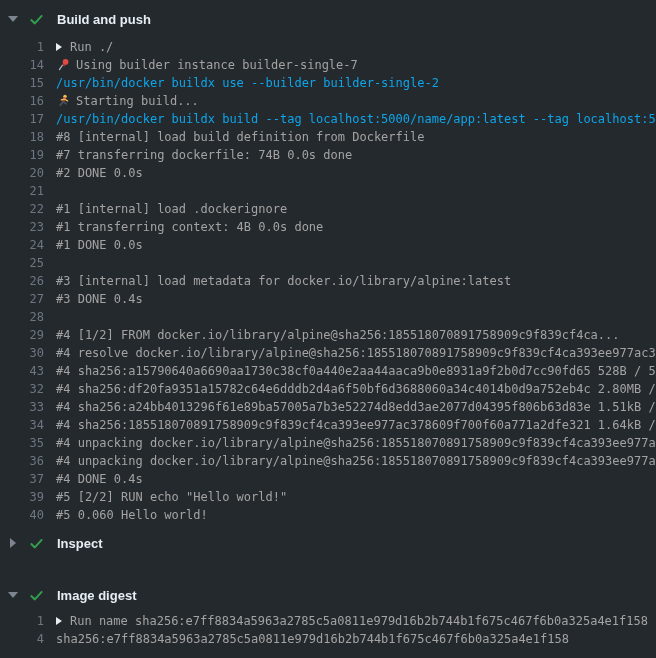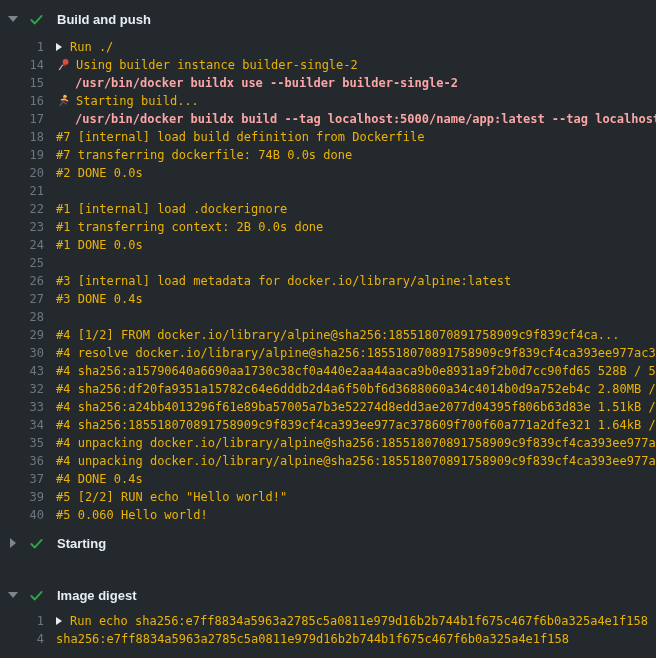--- a/index.html
+++ b/index.html
@@ -35,22 +35,22 @@
   .log-line{display:flex;height:18px;line-height:18px;font-size:12px;}
   .line-num{
     width:44px;flex:none;text-align:right;
     color:#6e7781;cursor:pointer;
   }
   .line-content{
     margin-left:12px;flex:1;
     display:flex;align-items:center;
     white-space:pre;overflow:hidden;
   }
-  .txt{color:#eab308;white-space:pre;}
-  .log-line.command .txt{color:#fca5a5;font-weight:700;margin-left:19px;}
+  .txt{color:#a3a3a3;white-space:pre;}
+  .log-line.command .txt{color:#0ea5e9;font-weight:400;}
   .run-arrow{
     width:0;height:0;flex:none;
     border-top:4px solid transparent;border-bottom:4px solid transparent;
     border-left:6px solid #e6edf3;
     margin-right:8px;cursor:pointer;
   }
   .emoji{width:14px;height:14px;flex:none;margin-right:6px;display:flex;align-items:center;justify-content:center;}
   .emoji svg{display:block;}
 </style>
 </head>
@@ -75,21 +75,21 @@
     </span>
   </div>
 
   <div class="log-line">
     <span class="line-num">14</span>
     <span class="line-content">
       <span class="emoji"><svg width="13" height="14" viewBox="0 0 14 15">
                 <circle cx="9.2" cy="4.2" r="3.1" fill="#df4b40"></circle>
                 <path d="M6.6 6 L9 8.4 L7.6 9.2 L5.6 7.2 Z" fill="#b23c33"></path>
                 <path d="M5.8 7.8 L2.6 12.4" stroke="#b7bfc7" stroke-width="1.3" stroke-linecap="round"></path>
-              </svg></span><span class="txt">Using builder instance builder-single-2</span>
+              </svg></span><span class="txt">Using builder instance builder-single-7</span>
     </span>
   </div>
 
   <div class="log-line command">
     <span class="line-num">15</span>
     <span class="line-content">
       <span class="txt">/usr/bin/docker buildx use --builder builder-single-2</span>
     </span>
   </div>
 
@@ -108,21 +108,21 @@
   <div class="log-line command">
     <span class="line-num">17</span>
     <span class="line-content">
       <span class="txt">/usr/bin/docker buildx build --tag localhost:5000/name/app:latest --tag localhost:50</span>
     </span>
   </div>
 
   <div class="log-line">
     <span class="line-num">18</span>
     <span class="line-content">
-      <span class="txt">#7 [internal] load build definition from Dockerfile</span>
+      <span class="txt">#8 [internal] load build definition from Dockerfile</span>
     </span>
   </div>
 
   <div class="log-line">
     <span class="line-num">19</span>
     <span class="line-content">
       <span class="txt">#7 transferring dockerfile: 74B 0.0s done</span>
     </span>
   </div>
 
@@ -143,21 +143,21 @@
   <div class="log-line">
     <span class="line-num">22</span>
     <span class="line-content">
       <span class="txt">#1 [internal] load .dockerignore</span>
     </span>
   </div>
 
   <div class="log-line">
     <span class="line-num">23</span>
     <span class="line-content">
-      <span class="txt">#1 transferring context: 2B 0.0s done</span>
+      <span class="txt">#1 transferring context: 4B 0.0s done</span>
     </span>
   </div>
 
   <div class="log-line">
     <span class="line-num">24</span>
     <span class="line-content">
       <span class="txt">#1 DONE 0.0s</span>
     </span>
   </div>
 
@@ -270,40 +270,40 @@
   </section>
 
   <section class="section collapsed">
     <div class="section-header">
       <span class="chev right"></span>
       <span class="check">
         <svg width="15" height="15" viewBox="0 0 16 16">
           <path d="M2.5 8.6 L6.2 12.2 L13.5 4.2" fill="none" stroke="#35a04c" stroke-width="2.1" stroke-linecap="round" stroke-linejoin="round"></path>
         </svg>
       </span>
-      <span class="section-title">Starting</span>
+      <span class="section-title">Inspect</span>
     </div>
 
   </section>
 
   <section class="section">
     <div class="section-header">
       <span class="chev down"></span>
       <span class="check">
         <svg width="15" height="15" viewBox="0 0 16 16">
           <path d="M2.5 8.6 L6.2 12.2 L13.5 4.2" fill="none" stroke="#35a04c" stroke-width="2.1" stroke-linecap="round" stroke-linejoin="round"></path>
         </svg>
       </span>
       <span class="section-title">Image digest</span>
     </div>
     <div class="section-body digest">
   <div class="log-line">
     <span class="line-num">1</span>
     <span class="line-content">
-      <span class="run-arrow"></span><span class="txt">Run echo sha256:e7ff8834a5963a2785c5a0811e979d16b2b744b1f675c467f6b0a325a4e1f158</span>
+      <span class="run-arrow"></span><span class="txt">Run name sha256:e7ff8834a5963a2785c5a0811e979d16b2b744b1f675c467f6b0a325a4e1f158</span>
     </span>
   </div>
 
   <div class="log-line">
     <span class="line-num">4</span>
     <span class="line-content">
       <span class="txt">sha256:e7ff8834a5963a2785c5a0811e979d16b2b744b1f675c467f6b0a325a4e1f158</span>
     </span>
   </div>
 </div>

